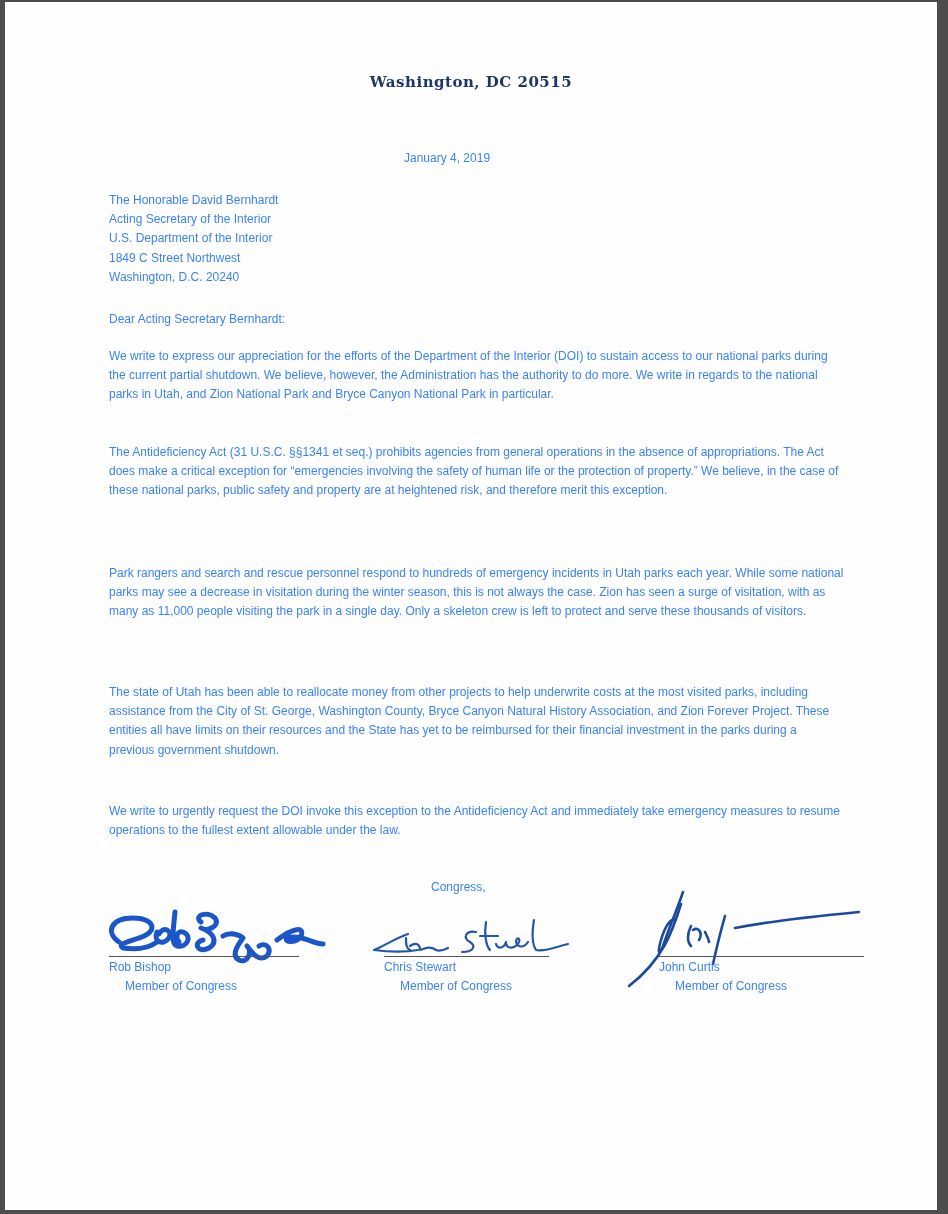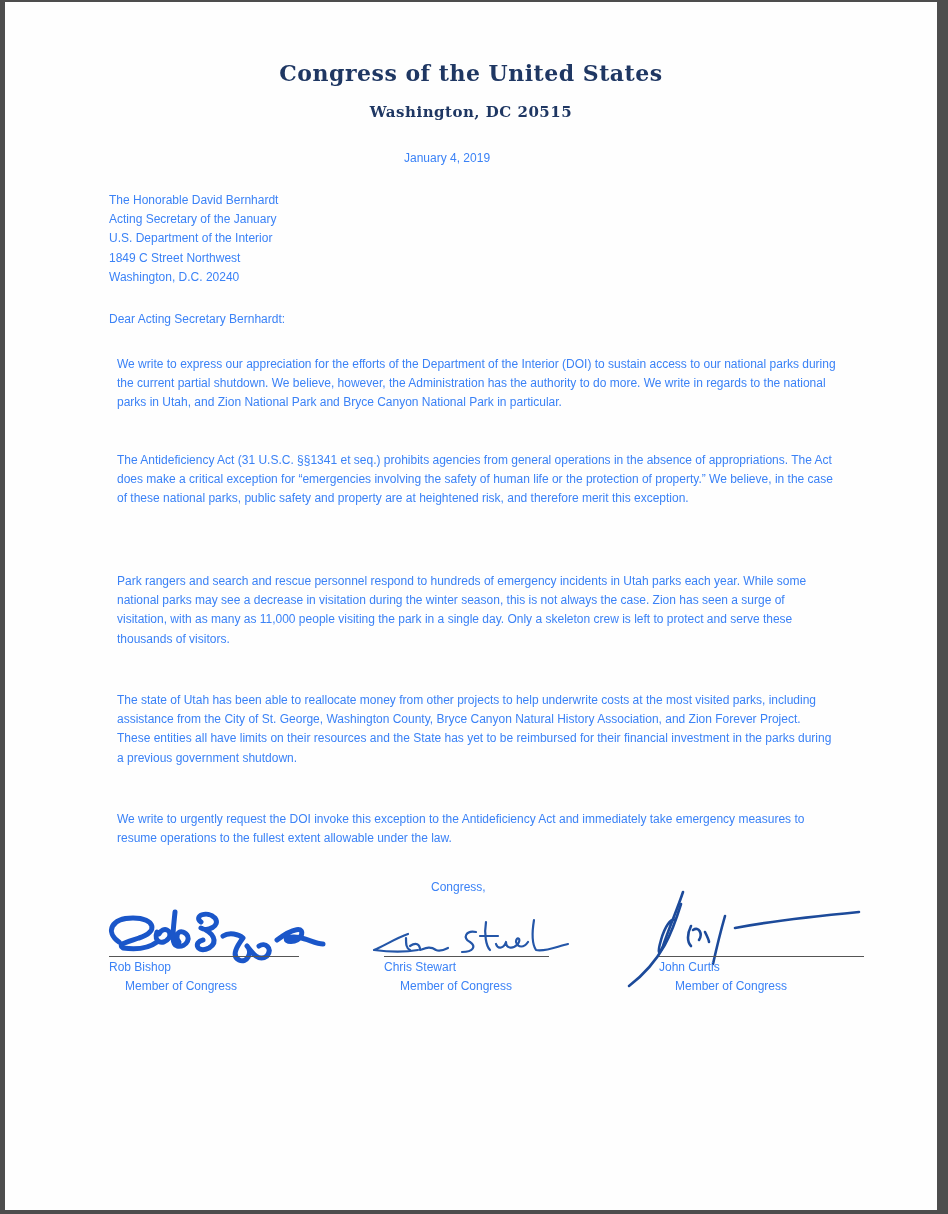--- a/index.html
+++ b/index.html
@@ -23,49 +23,48 @@
     .lh-title { font-size: 22px; letter-spacing: 0.5px; line-height: 30px; }
     .lh-sub { font-size: 15px; letter-spacing: 0.5px; line-height: 20px; margin-top: 14px; }
     .date {
       position: absolute; left: 399px; top: 147px;
       font-size: 16px; color: #1a1a1a;
     }
     .text { color: #3b82f6; font-size: 12px; line-height: 19.2px; }
     .address { position: absolute; left: 104px; top: 189px; }
     .salutation { position: absolute; left: 104px; top: 308px; }
     .para { position: absolute; left: 104px; width: 736px; }
-    .para p { margin: 8px; }
+    .para p { margin: 0; }
     .sincerely { position: absolute; left: 426px; top: 876px; }
     .sig {
       position: absolute; top: 900px; width: 200px;
     }
     .sig svg { position: absolute; left: -12px; top: 0; overflow: visible; }
     .sig .line { position: absolute; left: 0; top: 54px; height: 1px; background: #555; }
     .sig .name { position: absolute; left: 0; top: 56px; white-space: nowrap; }
     .sig .role { position: absolute; left: 9px; top: 75px; white-space: nowrap; margin-left: 7px; }
     .footer {
       position: absolute; left: 0; right: 0; top: 1155px;
       text-align: center; font-size: 7.5px; color: #2d5087; font-weight: bold; letter-spacing: 0.2px;
     }
   </style>
 </head>
 <body>
 
 <div class="page">
 
   <div class="letterhead">
-    <div class="lh-title">Congress of the United States</div>
     <div class="lh-sub">Washington, DC 20515</div>
   </div>
 
   <div class="date text">January 4, 2019</div>
 
   <div class="address text">
     <div>The Honorable David Bernhardt</div>
-    <div>Acting Secretary of the January</div>
+    <div>Acting Secretary of the Interior</div>
     <div>U.S. Department of the Interior</div>
     <div>1849 C Street Northwest</div>
     <div>Washington, D.C. 20240</div>
   </div>
 
   <div class="salutation text">Dear Acting Secretary Bernhardt:</div>
 
   <div class="para text" style="top:345px">
       <p>We write to express our appreciation for the efforts of the Department of the Interior (DOI) to sustain access to our national parks during the current partial shutdown. We believe, however, the Administration has the authority to do more. We write in regards to the national parks in Utah, and Zion National Park and Bryce Canyon National Park in particular.</p>
     </div>

